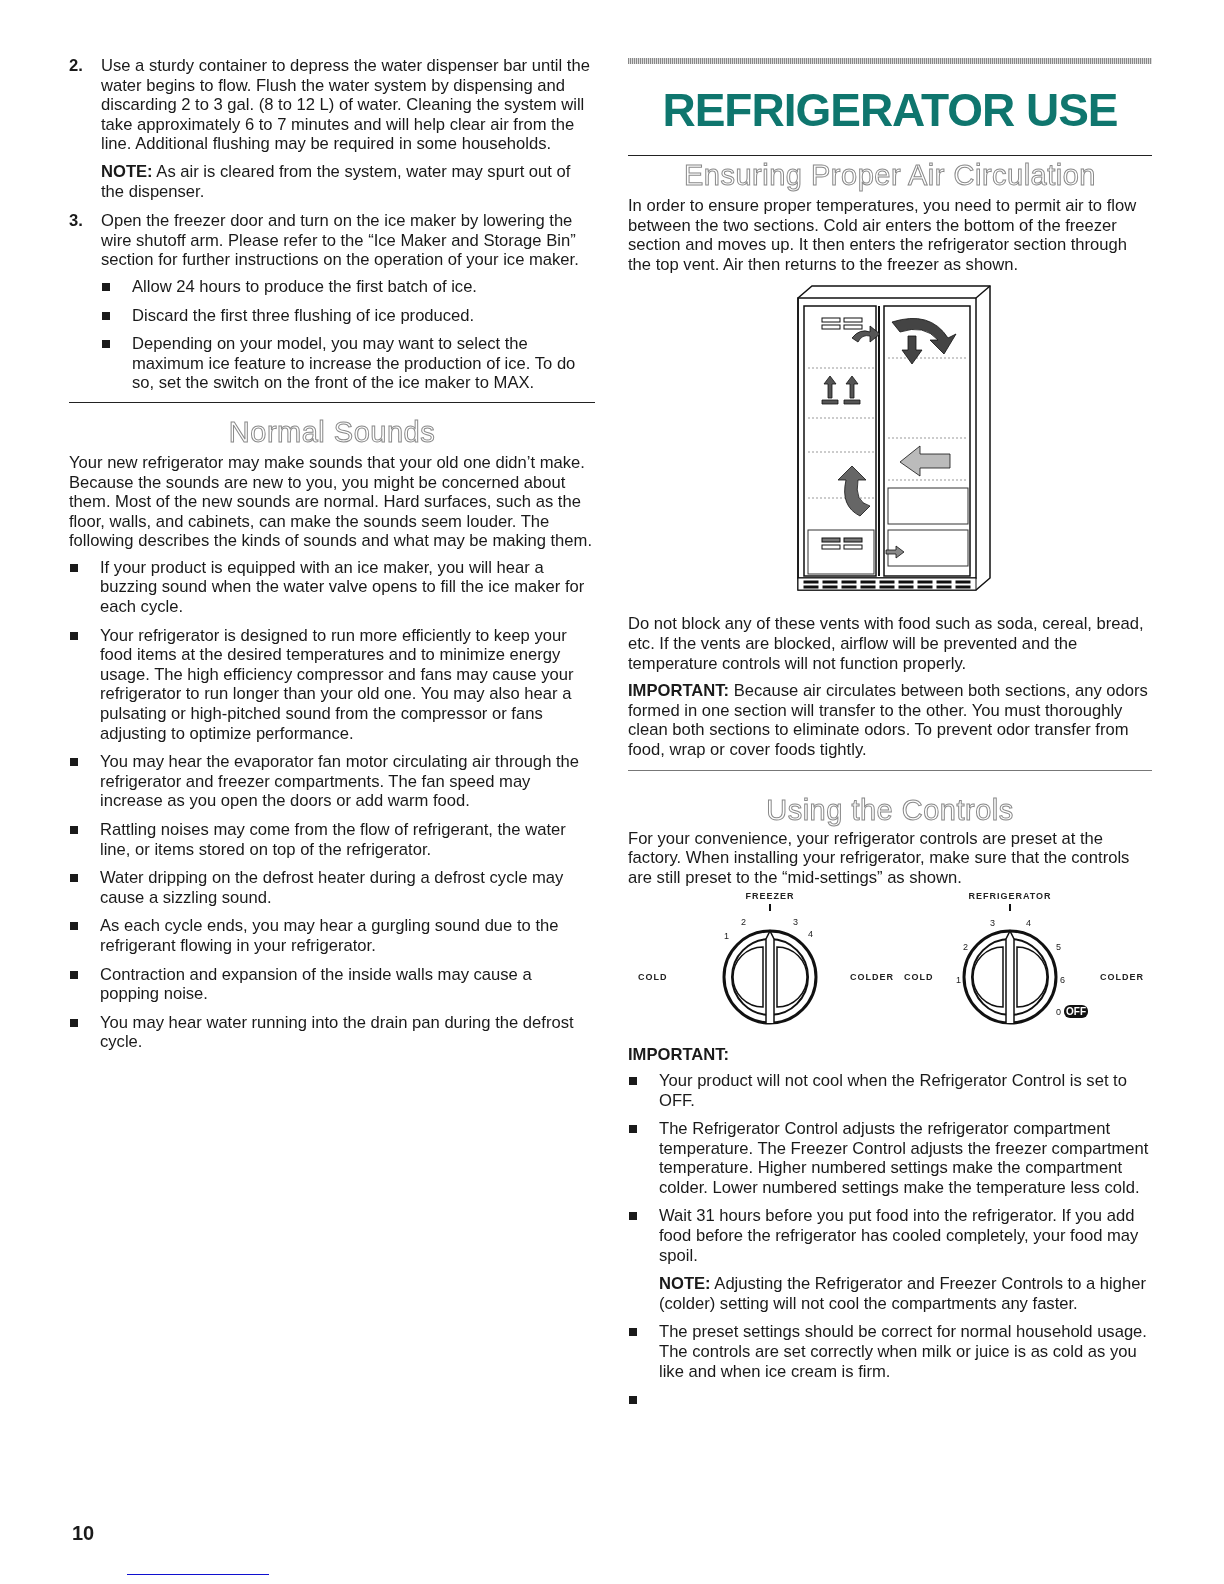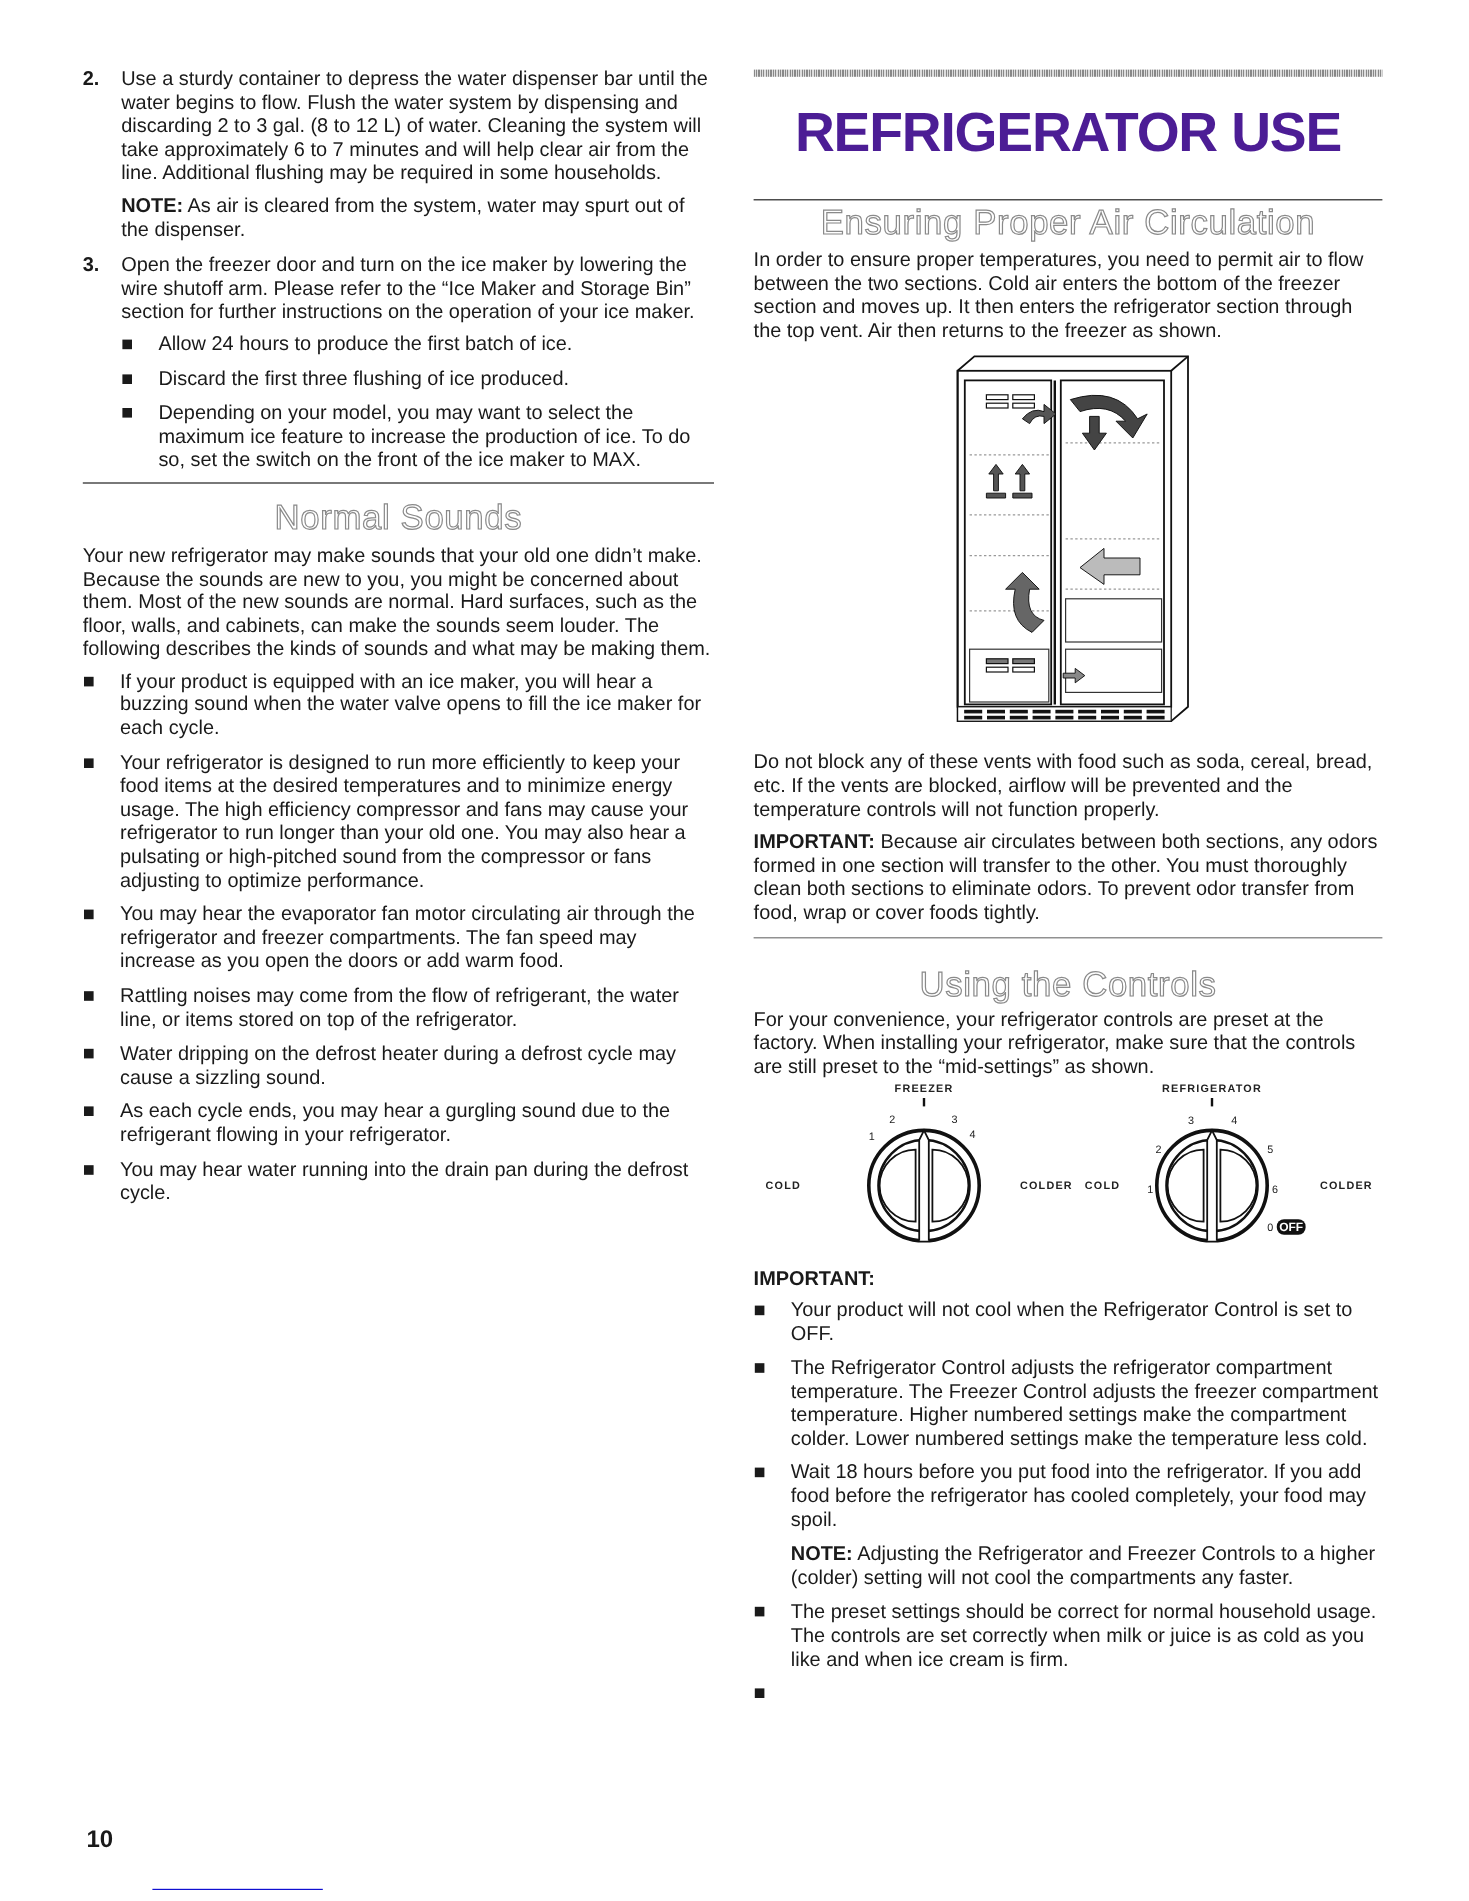--- a/index.html
+++ b/index.html
@@ -14,21 +14,21 @@
   .note { margin-top: 8px; }
   b { font-weight: bold; }
   .bullets { list-style: none; margin: 0; padding: 0; }
   .bullets li { position: relative; padding-left: 31px; margin-bottom: 9px; }
   .bullets li .sq { position: absolute; left: 1px; top: 6px; width: 8px; height: 8px; background: #1a1a1a; }
   .sub-bullets { margin-left: 32px; margin-top: 6px; }
   .rule { border: 0; border-top: 1.5px solid #222; margin: 0; }
   .section-title { text-align: center; font-size: 29px; line-height: 34px; color: #fff;
     -webkit-text-stroke: 1px #8a8a8a; letter-spacing: 0.5px; font-family: "Liberation Sans", sans-serif; }
   .dotted-top { height: 6px; background: repeating-linear-gradient(90deg, #888 0 1px, #ddd 1px 2px); margin-bottom: 16px; }
-  .main-title { text-align: center; font-size: 46px; font-weight: bold; letter-spacing: -1px; line-height: 60px; color: #4c1d95; margin-bottom: 26px; }
+  .main-title { text-align: center; font-size: 46px; font-weight: bold; letter-spacing: -1px; line-height: 60px; color: #0f766e; margin-bottom: 15px; }
   .page-num { position: absolute; left: 72px; top: 1522px; font-weight: bold; font-size: 20px; }
   .link-line { position: absolute; left: 127px; top: 1574px; width: 142px; height: 1px; background: #1010d0; }
   .fig { display: block; margin: 0 auto; }
   .dials { position: relative; height: 158px; }
   .dial-label-small { font-size: 9px; letter-spacing: 1px; fill: #222; font-family: "Liberation Sans", sans-serif; font-weight: bold; }
 </style>
 </head>
 <body>
 
 <div class="col col-left">
@@ -51,20 +51,21 @@
   <hr class="rule" style="margin-top:6px;">
   <div class="section-title" style="margin-top:12px;margin-bottom:4px;">Normal Sounds</div>
   <p style="margin-bottom:7px;">Your new refrigerator may make sounds that your old one didn’t make. Because the sounds are new to you, you might be concerned about them. Most of the new sounds are normal. Hard surfaces, such as the floor, walls, and cabinets, can make the sounds seem louder. The following describes the kinds of sounds and what may be making them.</p>
   <ul class="bullets">
     <li><span class="sq"></span><span>If your product is equipped with an ice maker, you will hear a buzzing sound when the water valve opens to fill the ice maker for each cycle.</span></li>
     <li><span class="sq"></span><span>Your refrigerator is designed to run more efficiently to keep your food items at the desired temperatures and to minimize energy usage. The high efficiency compressor and fans may cause your refrigerator to run longer than your old one. You may also hear a pulsating or high-pitched sound from the compressor or fans adjusting to optimize performance.</span></li>
     <li><span class="sq"></span><span>You may hear the evaporator fan motor circulating air through the refrigerator and freezer compartments. The fan speed may increase as you open the doors or add warm food.</span></li>
     <li><span class="sq"></span><span>Rattling noises may come from the flow of refrigerant, the water line, or items stored on top of the refrigerator.</span></li>
     <li><span class="sq"></span><span>Water dripping on the defrost heater during a defrost cycle may cause a sizzling sound.</span></li>
     <li><span class="sq"></span><span>As each cycle ends, you may hear a gurgling sound due to the refrigerant flowing in your refrigerator.</span></li>
+    <li><span class="sq"></span><span>Contraction and expansion of the inside walls may cause a popping noise.</span></li>
     <li><span class="sq"></span><span>You may hear water running into the drain pan during the defrost cycle.</span></li>
   </ul>
 </div>
 
 <div class="col col-right" style="top:58px;">
   <div class="dotted-top"></div>
   <div class="main-title">REFRIGERATOR USE</div>
   <hr class="rule">
   <div class="section-title" style="margin-top:2px;margin-bottom:4px;">Ensuring Proper Air Circulation</div>
   <p>In order to ensure proper temperatures, you need to permit air to flow between the two sections. Cold air enters the bottom of the freezer section and moves up. It then enters the refrigerator section through the top vent. Air then returns to the freezer as shown.</p>
@@ -180,21 +181,21 @@
         <path d="M389,60 L389,120 A30,30 0 0 0 389,60 Z" fill="#fff" stroke="#111" stroke-width="1.5"></path>
         <path d="M378,136 L378,52 L382,44 L386,52 L386,136" fill="#fff" stroke="#111" stroke-width="1.5"></path>
       </g>
     </svg>
   </div>
 
   <p style="margin-top:0;margin-bottom:6px;"><b>IMPORTANT:</b></p>
   <ul class="bullets">
     <li><span class="sq"></span><span>Your product will not cool when the Refrigerator Control is set to OFF.</span></li>
     <li><span class="sq"></span><span>The Refrigerator Control adjusts the refrigerator compartment temperature. The Freezer Control adjusts the freezer compartment temperature. Higher numbered settings make the compartment colder. Lower numbered settings make the temperature less cold.</span></li>
-    <li><span class="sq"></span><span>Wait 18 hours before you put food into the refrigerator. If you add food before the refrigerator has cooled completely, your food may spoil.</span>
+    <li><span class="sq"></span><span>Wait 31 hours before you put food into the refrigerator. If you add food before the refrigerator has cooled completely, your food may spoil.</span>
       <p class="note" style="margin-top:9px;"><b>NOTE:</b><span> Adjusting the Refrigerator and Freezer Controls to a higher (colder) setting will not cool the compartments any faster.</span></p>
     </li>
     <li><span class="sq"></span><span>The preset settings should be correct for normal household usage. The controls are set correctly when milk or juice is as cold as you like and when ice cream is firm.</span></li>
     <li><span class="sq"></span></li>
   </ul>
 </div>
 
 <div class="page-num">10</div>
 <div class="link-line"></div>
 

